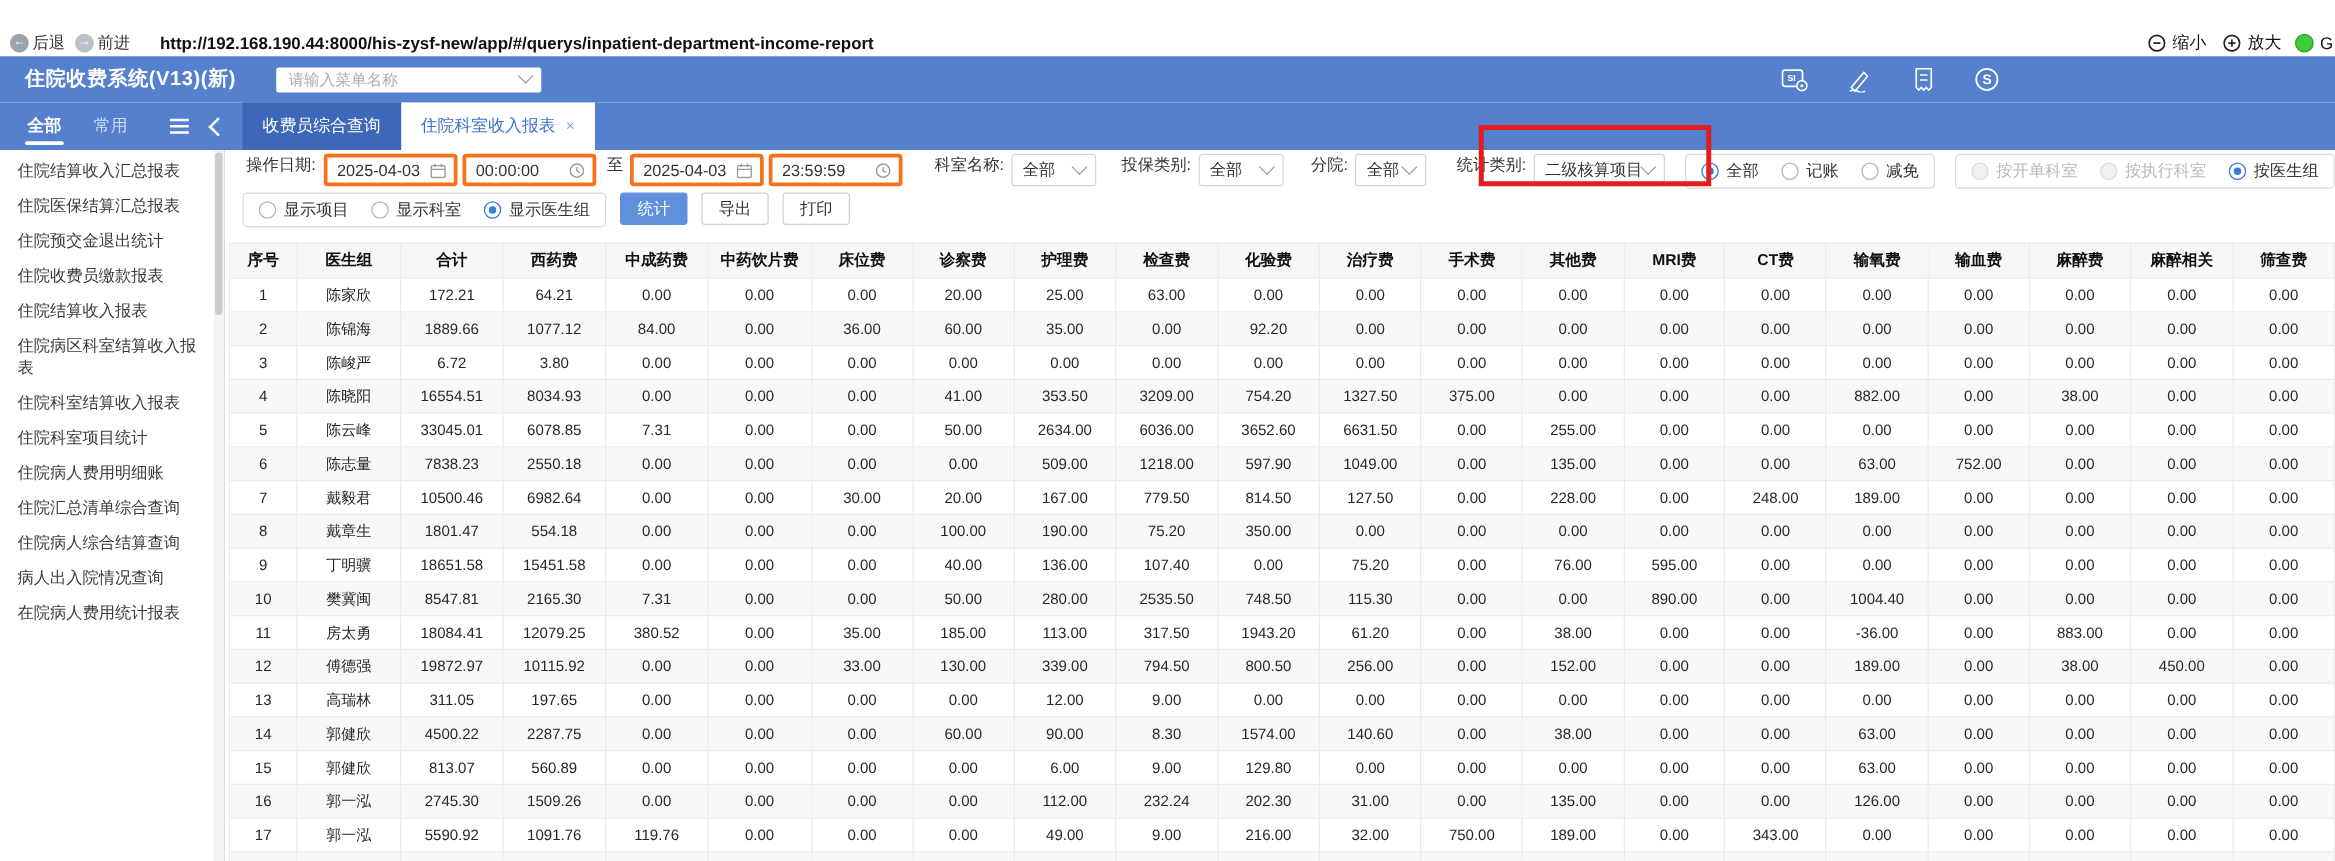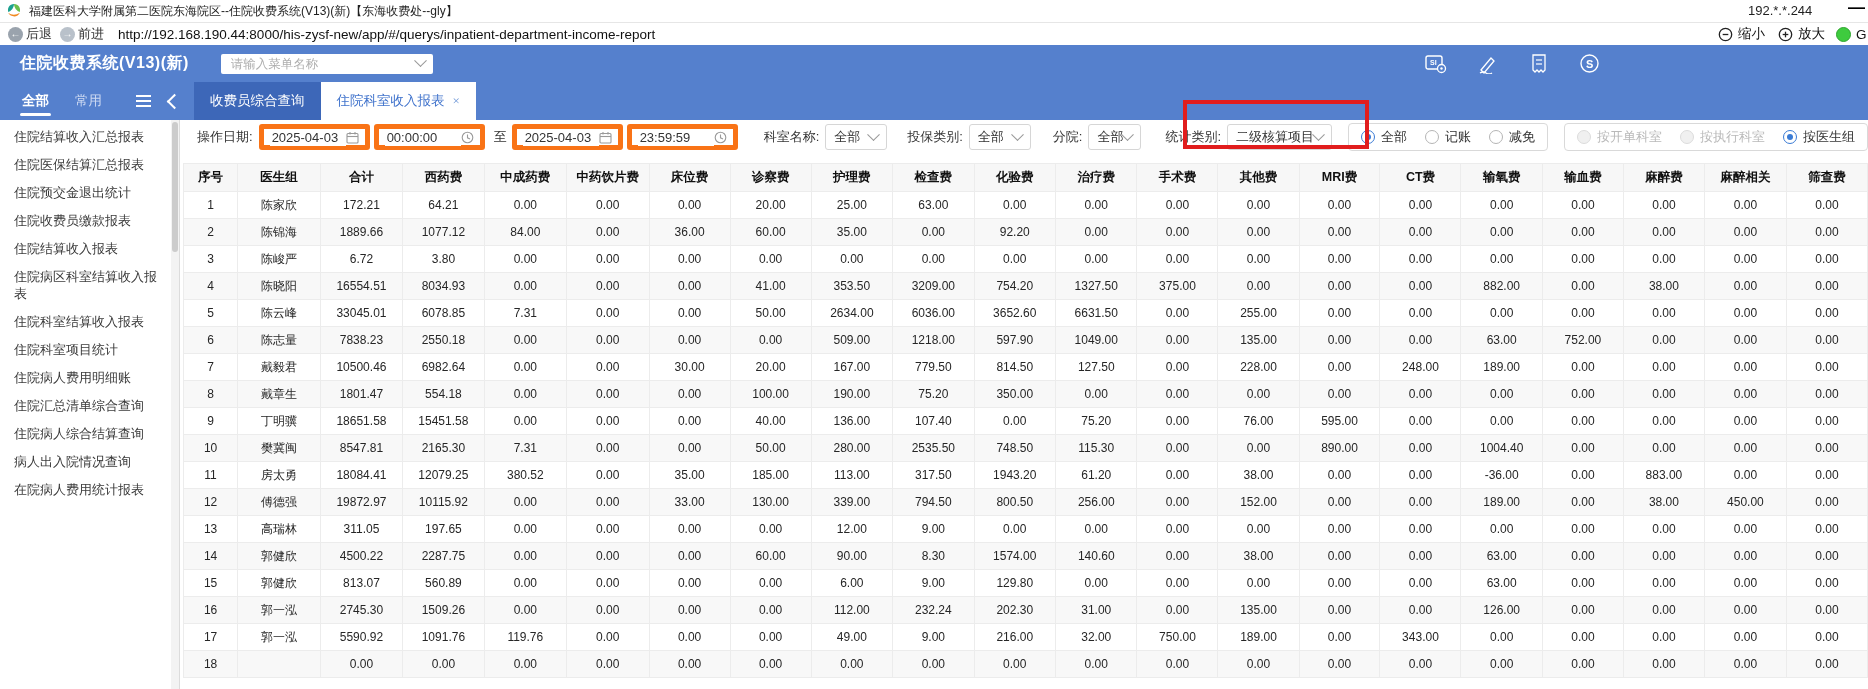--- a/index.html
+++ b/index.html
@@ -11,21 +11,21 @@
   .titlebar .logo{margin:0 7px 0 6px;width:16px;height:16px;flex:0 0 auto;}
   .ip-text{position:absolute;left:1748px;top:3px;font-size:13px;color:#1f1f1f;}
   .min-glyph{position:absolute;left:1848px;top:-2px;font-size:17px;font-weight:bold;color:#000;}
   
   .navbar{position:absolute;top:23px;left:0;right:0;height:22px;background:#fff;display:flex;align-items:center;font-size:13px;color:#333;}
   .navbtn{display:flex;align-items:center;margin-left:8px;cursor:pointer;}
   .navbtn .circ{width:15px;height:15px;border-radius:50%;display:flex;align-items:center;justify-content:center;margin-right:3px;}
   .circ.back{background:#9aa3ad;}
   .circ.fwd{background:#b9c1ca;}
   .circ span{color:#fff;font-size:10px;line-height:1;}
-  .url{margin-left:14px;font-weight:normal;color:#111;font-size:13.5px;}
+  .url{margin-left:24px;font-weight:bold;color:#111;font-size:13.5px;}
   .nav-right{position:absolute;left:1718px;top:0;height:22px;display:flex;align-items:center;gap:5px;font-size:13.5px;color:#111;}
   .zoomicon{width:15px;height:15px;}
   .green-dot{width:13px;height:13px;border-radius:50%;background:#3ecb3e;border:1px solid #2da52d;margin-left:6px;}
   
   .appheader{position:absolute;top:45px;left:0;right:0;height:37px;background:#5580cd;display:flex;align-items:center;}
   .app-title{color:#fff;font-size:16px;font-weight:bold;margin-left:20px;letter-spacing:.5px;}
   .menusearch{margin-left:32px;width:196px;height:20px;background:#fff;border-radius:2px;display:flex;align-items:center;padding:0 8px;}
   .menusearch input{border:none;outline:none;flex:1;font-size:12.5px;color:#333;font-family:inherit;background:transparent;}
   .menusearch input::placeholder{color:#aeaeae;}
   .hdr-icons{position:absolute;left:1425px;top:0;height:37px;display:flex;align-items:center;gap:30px;}
@@ -43,23 +43,23 @@
   .tab.active{background:#ffffff;color:#4073cc;}
   .tab .close{margin-left:8px;font-size:13px;color:#6b95d6;}
   
   .content{position:absolute;top:120px;left:0;right:0;bottom:0;display:flex;background:#fff;}
   .sidebar{width:180px;flex:0 0 auto;border-right:1px solid #dcdcdc;position:relative;padding-top:8px;box-sizing:border-box;background:#fff;}
   .side-item{padding:0 12px 0 14px;margin-bottom:11px;font-size:13px;line-height:17px;color:#3a3a3a;cursor:pointer;}
   .side-scroll{position:absolute;right:0;top:0;bottom:0;width:8px;background:#f3f3f3;}
   .side-thumb{position:absolute;right:1px;top:2px;width:6px;height:130px;border-radius:3px;background:#cccccc;}
   .main{flex:1;position:relative;padding:3px 0 0 3px;box-sizing:border-box;overflow:hidden;}
   
-  .frow{display:flex;align-items:center;height:28px;margin-bottom:3px;font-size:13px;color:#333;white-space:nowrap;}
+  .frow{display:flex;height:28px;margin-bottom:3px;font-size:13px;color:#333;white-space:nowrap;}
   .lab{margin-left:14px;margin-right:6px;}
-  .tbox{display:flex;align-items:center;border:5px solid #f97316;border-radius:3px;height:26px;box-sizing:border-box;padding:0 6px;background:#fff;margin-right:4px;}
+  .tbox{display:flex;align-items:center;border:3px solid #f97316;border-radius:3px;height:26px;box-sizing:border-box;padding:0 6px;background:#fff;margin-right:4px;}
   .tbox input{border:none;outline:none;width:72px;font-size:13px;color:#333;font-family:inherit;}
   .tbox svg{flex:0 0 auto;}
   .sep{margin:0 5px;}
   .selbox{display:flex;align-items:center;justify-content:space-between;border:1px solid #d6d6d6;border-radius:3px;height:26px;box-sizing:border-box;padding:0 8px;background:#fff;width:96px;cursor:pointer;}
   .selbox.wide{width:118px;}
   .chev-down{width:8px;height:8px;border-right:1.6px solid #999;border-bottom:1.6px solid #999;transform:rotate(45deg) translate(-2px,-2px);flex:0 0 auto;}
   .rgroup{display:flex;align-items:center;border:1px solid #d9d9d9;border-radius:4px;height:28px;box-sizing:border-box;padding:0 12px;margin-left:16px;}
   .ritem{display:flex;align-items:center;margin-right:18px;cursor:pointer;}
   .ritem:last-child{margin-right:0;}
   .rc{width:14px;height:14px;border-radius:50%;border:1px solid #b5b5b5;background:#fff;margin-right:6px;box-sizing:border-box;position:relative;flex:0 0 auto;}
@@ -77,30 +77,20 @@
   .report th,.report td{border:1px solid #ececec;height:26px;text-align:center;font-size:12px;color:#262626;
     overflow:hidden;white-space:nowrap;padding:0 2px;}
   .report th{background:#f7f7f7;font-weight:bold;font-size:12.5px;color:#101010;height:27px;cursor:pointer;}
   .report tbody tr:nth-child(even){background:#f8f8f8;}
 </style>
 </head>
 <body>
 
 <div class="screen">
 
-  <div class="titlebar">
-    <svg class="logo" viewBox="0 0 16 16">
-      <path d="M8 1 C3.4 1 1.2 5 2.2 9 C5.2 8 7.8 5 8 1 Z" fill="#1ba18f"></path>
-      <path d="M8 1 C12.6 1 14.8 5 13.8 9 C10.8 8 8.2 5 8 1 Z" fill="#6abf4b"></path>
-      <path d="M2.2 9.8 C4.2 14.2 11.8 15 13.8 9.8 C10 12.4 5.4 12.2 2.2 9.8 Z" fill="#f0881e"></path>
-    </svg>
-    <span>福建医科大学附属第二医院东海院区--住院收费系统(V13)(新)【东海收费处--gly】</span>
-    <span class="ip-text">192.*.*.244</span>
-    <span class="min-glyph">—</span>
-  </div>
 
   <div class="navbar">
     <span class="navbtn">
       <span class="circ back">
           <span>←</span>
         </span>
       <span>后退</span>
     </span>
     <span class="navbtn">
       <span class="circ fwd">
@@ -277,20 +267,39 @@
               <span class="rc dis"></span>
               <span>按执行科室</span>
             </span>
             <span class="ritem">
               <span class="rc sel"></span>
               <span>按医生组</span>
             </span>
           </span>
       </div>
 
+      <div class="frow">
+        <span class="rgroup" style="margin-left:11px" id="grp-display">
+            <span class="ritem">
+              <span class="rc"></span>
+              <span>显示项目</span>
+            </span>
+            <span class="ritem">
+              <span class="rc"></span>
+              <span>显示科室</span>
+            </span>
+            <span class="ritem">
+              <span class="rc sel"></span>
+              <span>显示医生组</span>
+            </span>
+          </span>
+        <button class="btn primary">统计</button>
+        <button class="btn">导出</button>
+        <button class="btn">打印</button>
+      </div>
 
       <table class="report">
         <colgroup id="report-cols">
             <col style="width: 56px;">
             <col style="width: 86px;">
             <col style="width: 84px;">
             <col style="width: 84px;">
             <col style="width: 84px;">
             <col style="width: 84px;">
             <col style="width: 84px;">

